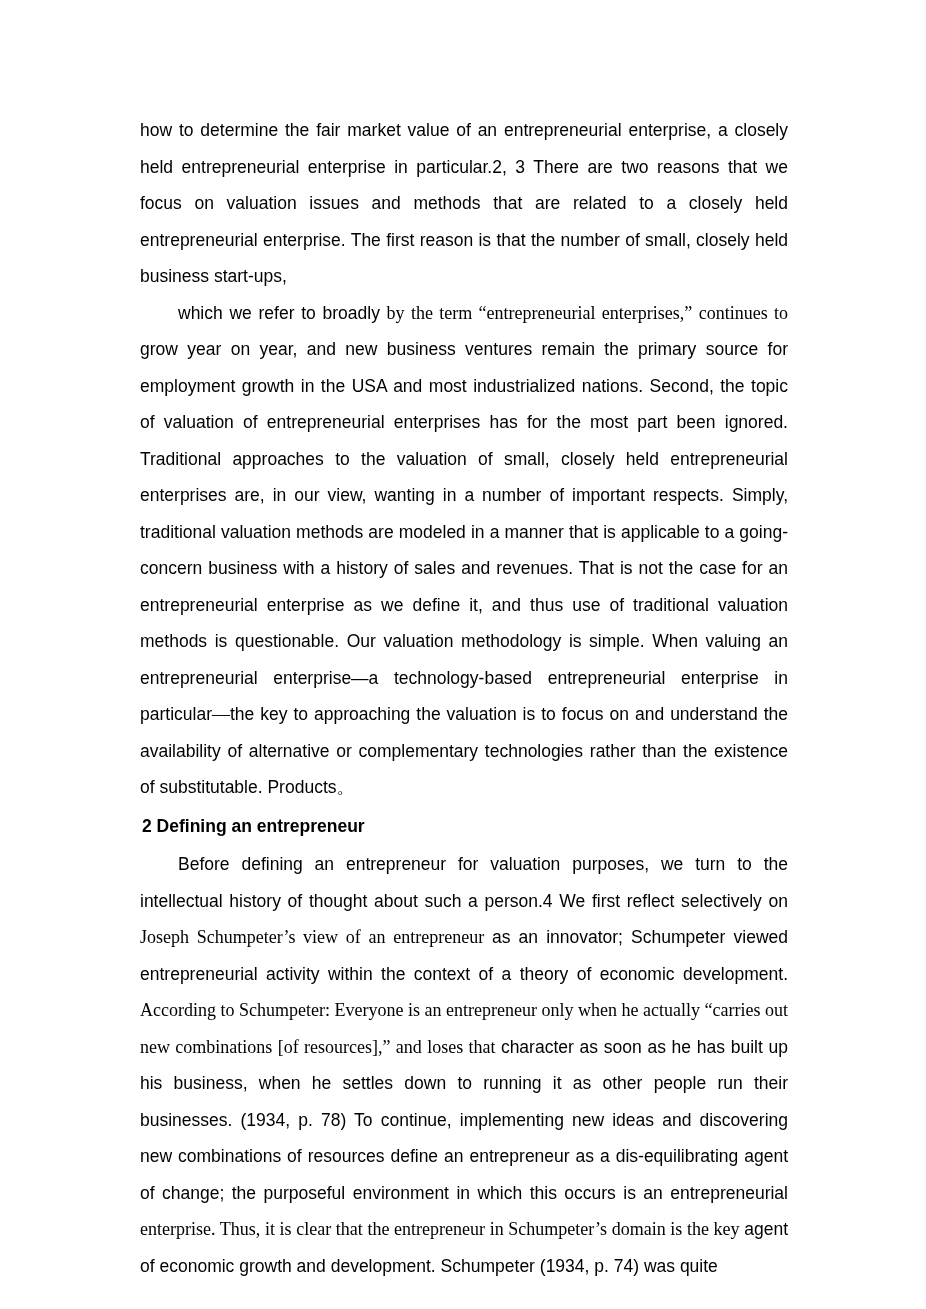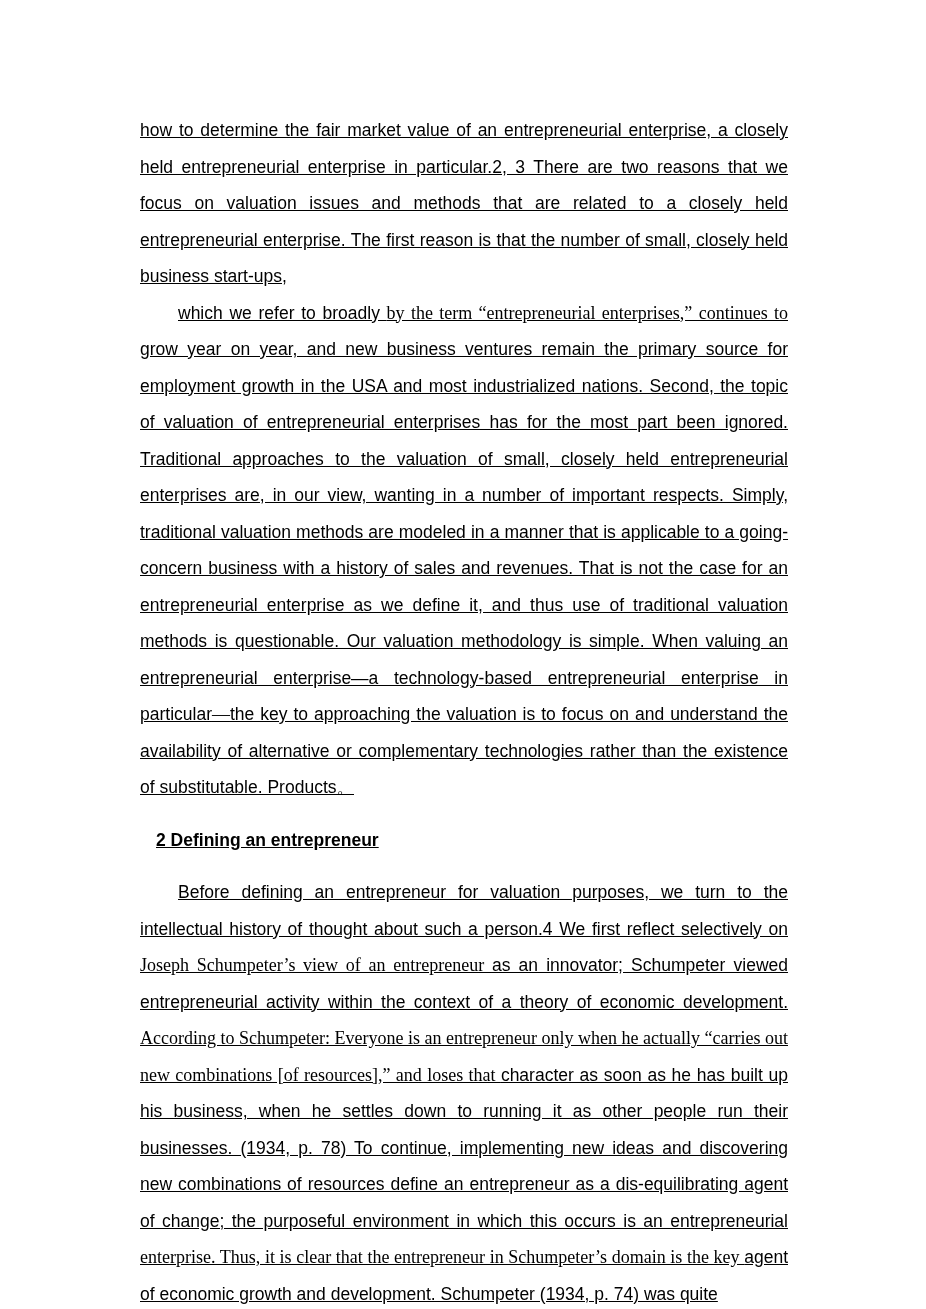--- a/index.html
+++ b/index.html
@@ -9,37 +9,36 @@
   }
   .page {
     position: relative;
     width: 926px;
     height: 1309px;
     margin: 0 auto;
     background: #ffffff;
     box-sizing: border-box;
     padding: 112px 138px 0 140px;
     overflow: hidden;
-    text-decoration: underline;
   }
   .doc {
     font-family: "Liberation Sans", sans-serif;
     font-size: 17.5px;
     color: #000000;
     line-height: 36.5px;
   }
   p.para {
     margin: 0;
     text-align: justify;
   }
   p.para.indent {
     text-indent: 38px;
   }
   h2.heading {
-    margin: 16px;
+    margin: 2px;
     font-family: "Liberation Sans", sans-serif;
     font-size: 17.5px;
     font-weight: bold;
     line-height: 36.5px;
     text-align: left;
   }
   .run-sans {
     font-family: "Liberation Sans", sans-serif;
   }
   .run-serif {

